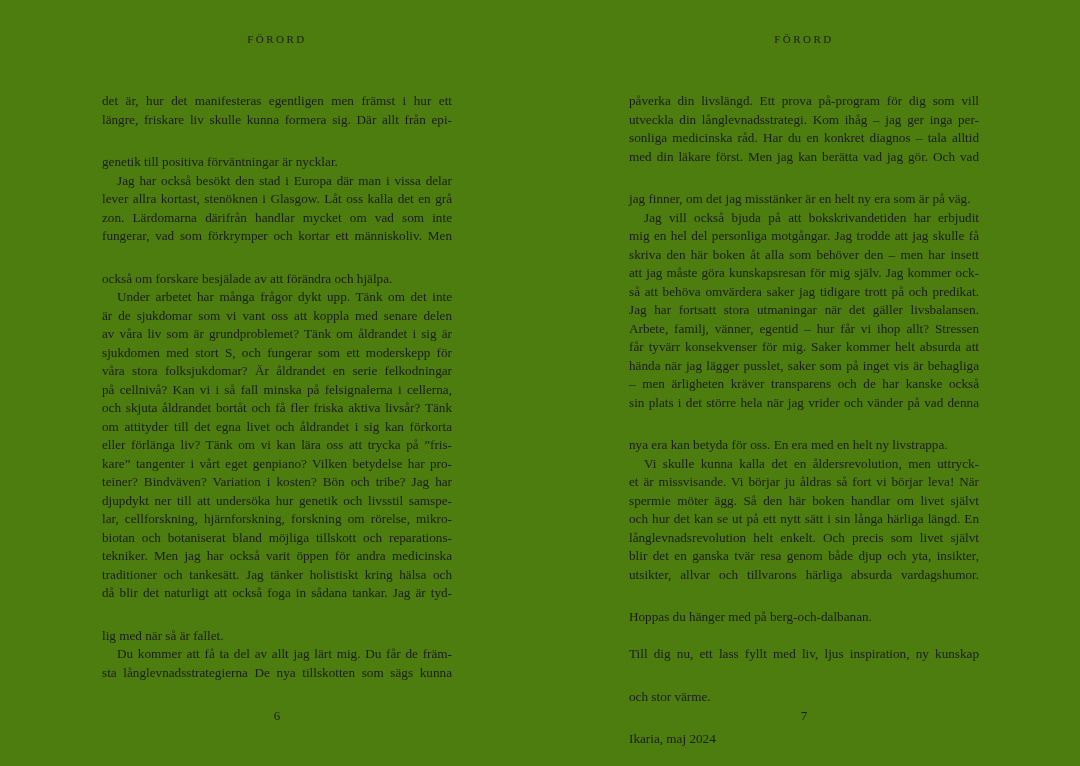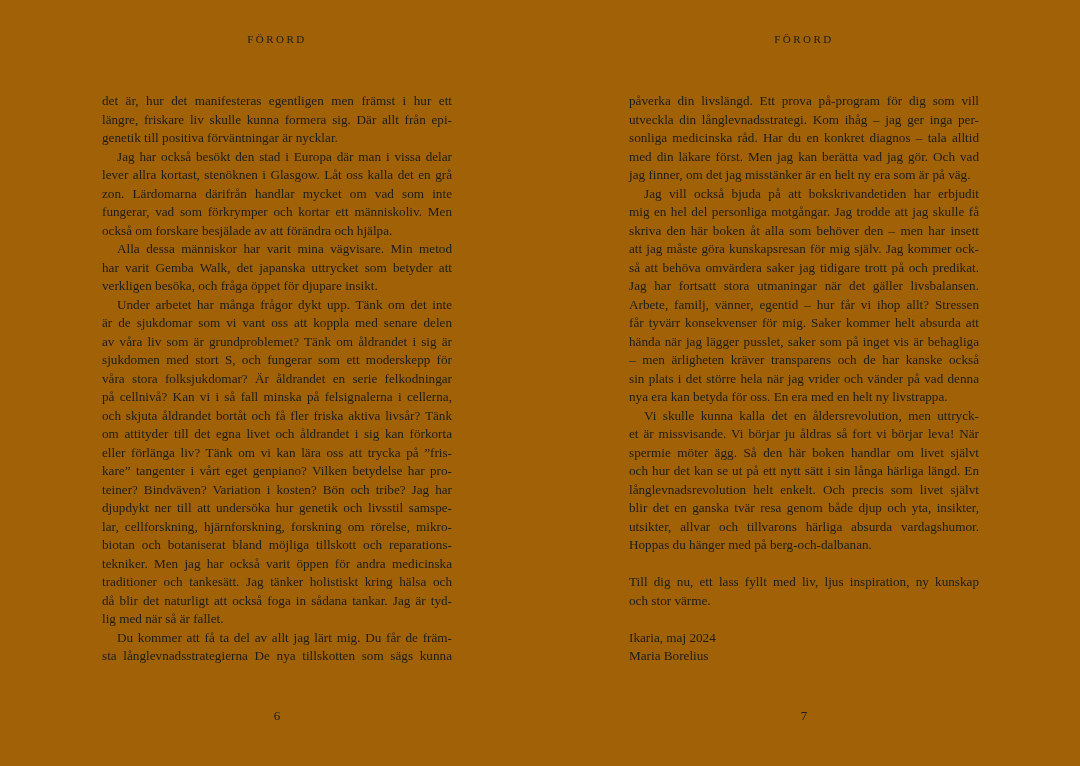--- a/index.html
+++ b/index.html
@@ -11,21 +11,21 @@
     width: 1080px;
     height: 766px;
     position: relative;
     overflow: hidden;
     font-family: "Liberation Serif", "DejaVu Serif", serif;
     color: #1c1c1c;
   }
   .spread {
     position: absolute;
     inset: 0;
-    background: #a16207;
+    background: #4d7c0f;
   }
   .page {
     position: absolute;
     top: 0;
     height: 766px;
     width: 350px;
   }
   .page.left  { left: 102px; }
   .page.right { left: 629px; }
   .running-head {
@@ -51,20 +51,21 @@
   .paragraph.spaced { margin-top: 18.5px; }
   .line {
     text-align: justify;
     text-align-last: justify;
     white-space: normal;
     hyphens: none;
   }
   .line.no-stretch {
     text-align: left;
     text-align-last: left;
+    margin-top: 24px;
   }
   .line.indent { text-indent: 15px; }
   .folio {
     position: absolute;
     top: 708px;
     left: 0;
     width: 100%;
     text-align: center;
     font-size: 13px;
   }
@@ -81,25 +82,20 @@
           <div class="line">det är, hur det manifesteras egentligen men främst i hur ett</div>
           <div class="line">längre, friskare liv skulle kunna formera sig. Där allt från epi-</div>
           <div class="line no-stretch">genetik till positiva förväntningar är nycklar.</div>
         </div>
         <div class="paragraph">
           <div class="line indent">Jag har också besökt den stad i Europa där man i vissa delar</div>
           <div class="line">lever allra kortast, stenöknen i Glasgow. Låt oss kalla det en grå</div>
           <div class="line">zon. Lärdomarna därifrån handlar mycket om vad som inte</div>
           <div class="line">fungerar, vad som förkrymper och kortar ett människoliv. Men</div>
           <div class="line no-stretch">också om forskare besjälade av att förändra och hjälpa.</div>
-        </div>
-        <div class="paragraph">
-          <div class="line indent">Alla dessa människor har varit mina vägvisare. Min metod</div>
-          <div class="line">har varit Gemba Walk, det japanska uttrycket som betyder att</div>
-          <div class="line no-stretch">verkligen besöka, och fråga öppet för djupare insikt.</div>
         </div>
         <div class="paragraph">
           <div class="line indent">Under arbetet har många frågor dykt upp. Tänk om det inte</div>
           <div class="line">är de sjukdomar som vi vant oss att koppla med senare delen</div>
           <div class="line">av våra liv som är grundproblemet? Tänk om åldrandet i sig är</div>
           <div class="line">sjukdomen med stort S, och fungerar som ett moderskepp för</div>
           <div class="line">våra stora folksjukdomar? Är åldrandet en serie felkodningar</div>
           <div class="line">på cellnivå? Kan vi i så fall minska på felsignalerna i cellerna,</div>
           <div class="line">och skjuta åldrandet bortåt och få fler friska aktiva livsår? Tänk</div>
           <div class="line">om attityder till det egna livet och åldrandet i sig kan förkorta</div>

